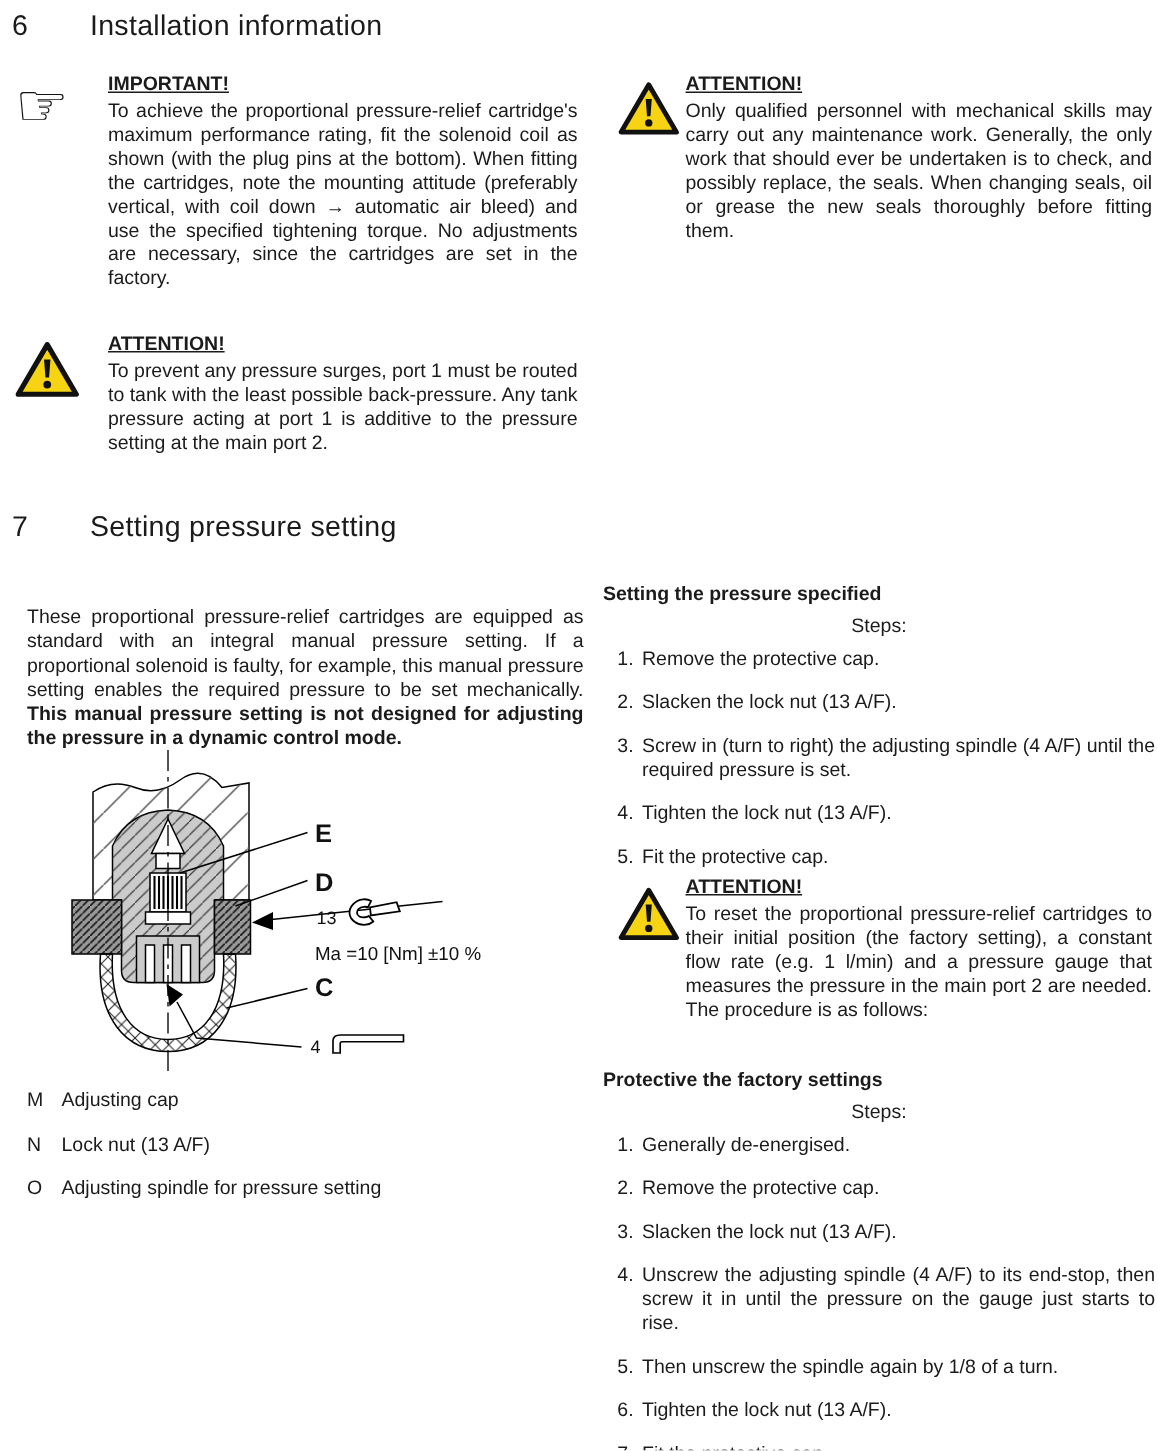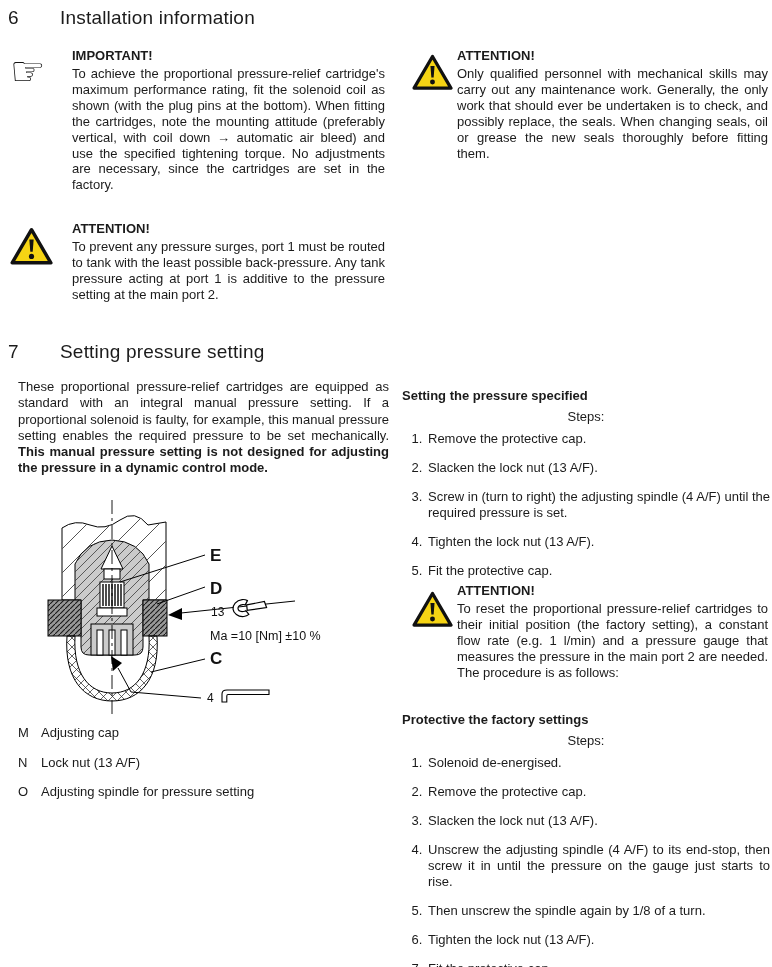--- a/index.html
+++ b/index.html
@@ -10,21 +10,21 @@
   .abs { position:absolute; }
 
   
   .h1 { display:flex; font-size:19px; font-weight:400; letter-spacing:.2px; }
   .h1 .num { width:52px; flex:none; }
 
   
   .note { display:flex; align-items:flex-start; }
   .note .icon-col { flex:none; }
   .note .body { flex:1; }
-  .note-label { font-size:13px; font-weight:700; line-height:16px; }
+  .note-label { font-size:13px; font-weight:700; line-height:16px;text-decoration:underline; }
   .note p, .para { margin:2px 0 0 0; font-size:13px; line-height:15.9px; text-align:justify; }
   .para b { font-weight:700; }
 
   .hand {
     font-family:"DejaVu Sans", sans-serif; font-size:40px; line-height:34px;
     display:inline-block; color:#111;
   }
   .warn-svg { display:block; }
 
   
@@ -91,21 +91,21 @@
       <div class="note-label">ATTENTION!</div>
       <p>To prevent any pressure surges, port 1 must be routed to tank with the least possible back-pressure. Any tank pressure acting at port 1 is additive to the pressure setting at the main port 2.</p>
     </div>
   </div>
 
   <div class="abs h1" style="left:8px; top:341px; width:380px;">
     <span class="num">7</span>
     <span>Setting pressure setting</span>
   </div>
 
-  <p class="abs para" style="left:18px; top:377px; width:371px; line-height:16.3px;">
+  <p class="abs para" style="left:18px; top:401px; width:371px; line-height:16.3px;">
     <span>These proportional pressure-relief cartridges are equipped as standard with an integral manual pressure setting. If a proportional solenoid is faulty, for example, this manual pressure setting enables the required pressure to be set mechanically. </span><b>This manual pressure setting is not designed for adjusting the pressure in a dynamic control mode.</b>
   </p>
 
   <div class="abs" style="left:45px; top:494px; width:300px; height:226px;">
     <svg width="300" height="226" viewBox="0 0 300 226">
       <defs>
         <pattern id="hA" width="24" height="24" patternUnits="userSpaceOnUse">
           <path d="M-2,26 L26,-2" stroke="#555" stroke-width="1" fill="none"></path>
         </pattern>
         <pattern id="hB" width="9" height="9" patternUnits="userSpaceOnUse">
@@ -226,21 +226,21 @@
     <div class="body">
       <div class="note-label">ATTENTION!</div>
       <p>To reset the proportional pressure-relief cartridges to their initial position (the factory setting), a constant flow rate (e.g. 1 l/min) and a pressure gauge that measures the pressure in the main port 2 are needed. The procedure is as follows:</p>
     </div>
   </div>
 
   <div class="abs" style="left:402px; top:712px; width:368px;">
     <p class="subhead">Protective the factory settings</p>
     <p class="steps-label">Steps:</p>
     <ol class="steps">
-      <li>Solenoid de-energised.</li>
+      <li>Generally de-energised.</li>
       <li>Remove the protective cap.</li>
       <li>Slacken the lock nut (13 A/F).</li>
       <li>Unscrew the adjusting spindle (4 A/F) to its end-stop, then screw it in until the pressure on the gauge just starts to rise.</li>
       <li>Then unscrew the spindle again by 1/8 of a turn.</li>
       <li>Tighten the lock nut (13 A/F).</li>
       <li>Fit the protective cap.</li>
     </ol>
   </div>
 
 </div>

